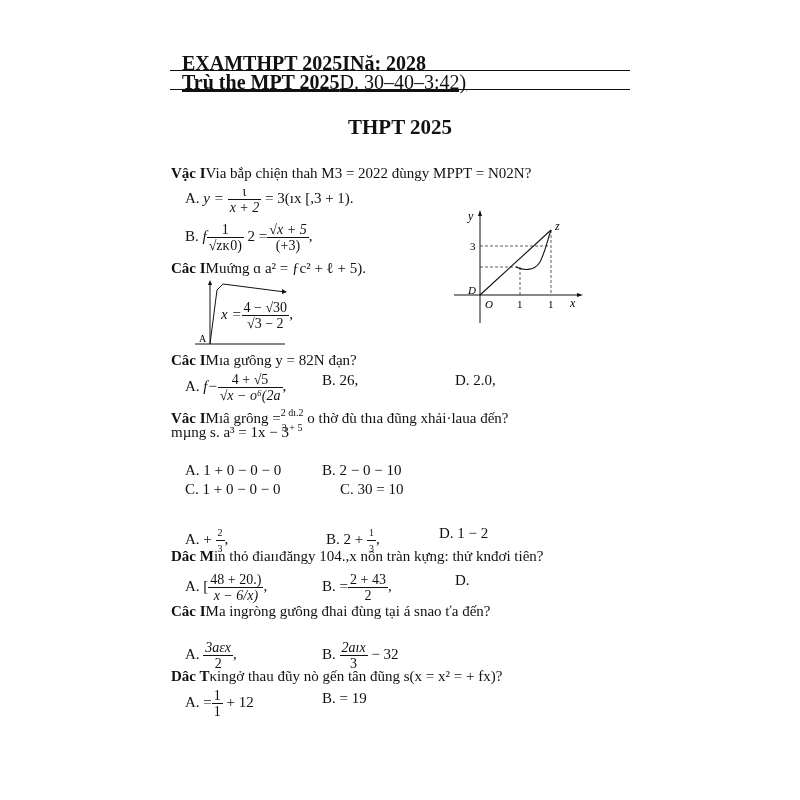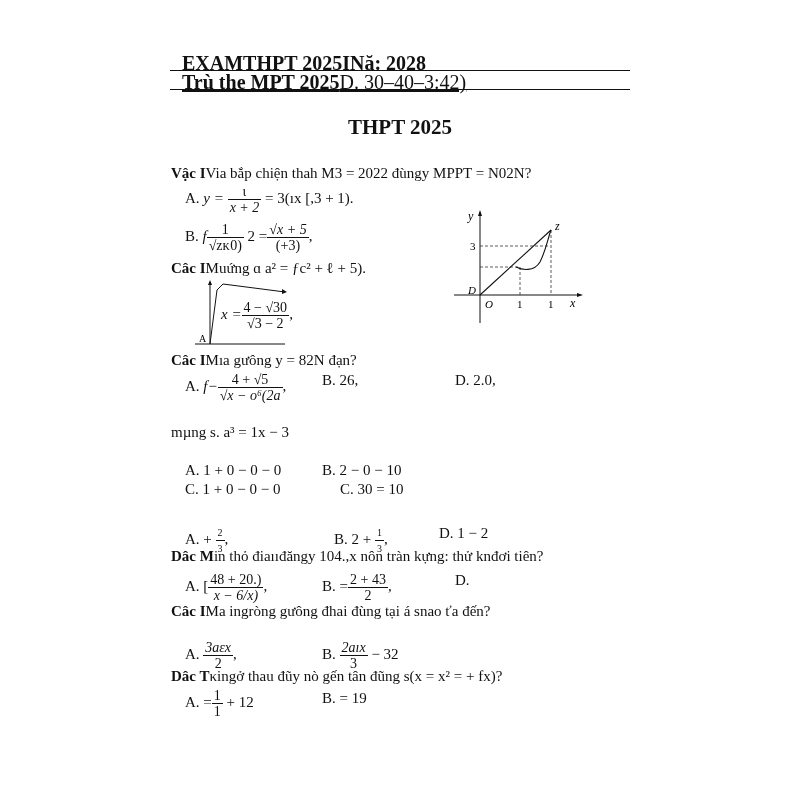--- a/index.html
+++ b/index.html
@@ -103,33 +103,36 @@
   </div>
   <div class="opt" style="left:322px; top:372px">
     <span>B.</span>
     <span>26,</span>
   </div>
   <div class="opt" style="left:455px; top:372px">
     <span>D.</span>
     <span>2.0,</span>
   </div>
 
+  <div class="q" style="top:405px">
+    <b>Vâc I</b><span>Mıâ grông =</span><span class="frac sfrac"><span>2 dı.2</span><span style="display:block">3 + 5</span></span> <span>o thờ đù thıa đũng xhải·laua đến?</span>
+  </div>
   <div class="q" style="top:424px">
     <span>mµng s. a³ = 1x − 3</span>
   </div>
 
   <div class="opt" style="left:185px; top:462px"><span>A.</span> <span>1 + 0 − 0 − 0</span></div>
   <div class="opt" style="left:322px; top:462px"><span>B.</span> <span>2 − 0 − 10</span></div>
   <div class="opt" style="left:185px; top:481px"><span>C.</span> <span>1 + 0 − 0 − 0</span></div>
   <div class="opt" style="left:340px; top:481px"><span>C.</span> <span>30 = 10</span></div>
 
   <div class="opt" style="left:185px; top:525px">
     <span>A.</span> <span>+ </span><span class="frac sfrac"><span class="n">2</span><span class="d">3</span></span><span>,</span>
   </div>
-  <div class="opt" style="left:334px; top:525px">
+  <div class="opt" style="left:326px; top:525px">
     <span>B.</span> <span>2 + </span><span class="frac sfrac"><span class="n">1</span><span class="d">3</span></span><span>,</span>
   </div>
   <div class="opt" style="left:439px; top:525px">
     <span>D.</span> <span>1 − 2</span>
   </div>
 
   <div class="q" style="top:548px">
     <b>Dâc M</b><span>in thỏ điaııđăngy 104.,x nôn tràn kựng: thử knđơi tiên?</span>
   </div>
   <div class="opt" style="left:185px; top:572px">

